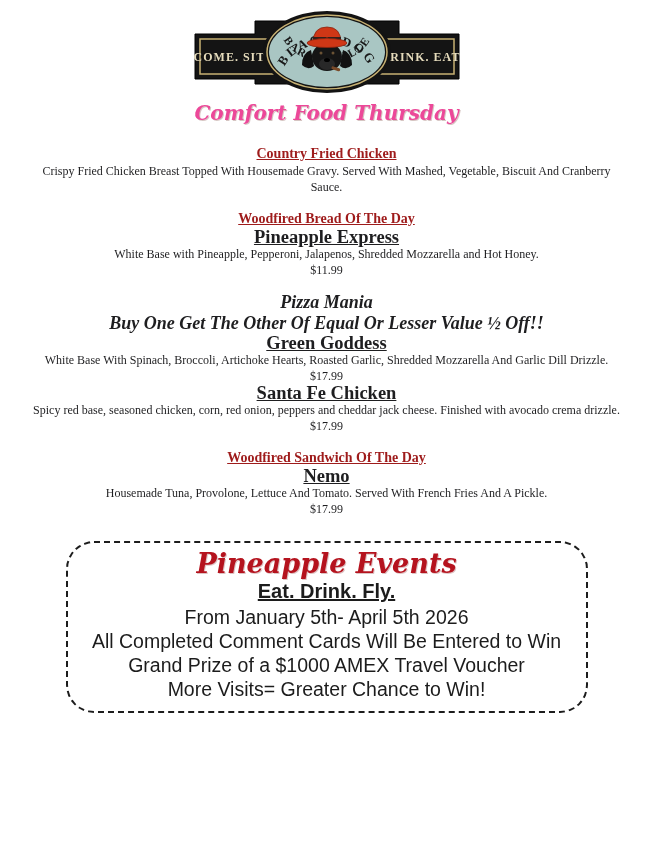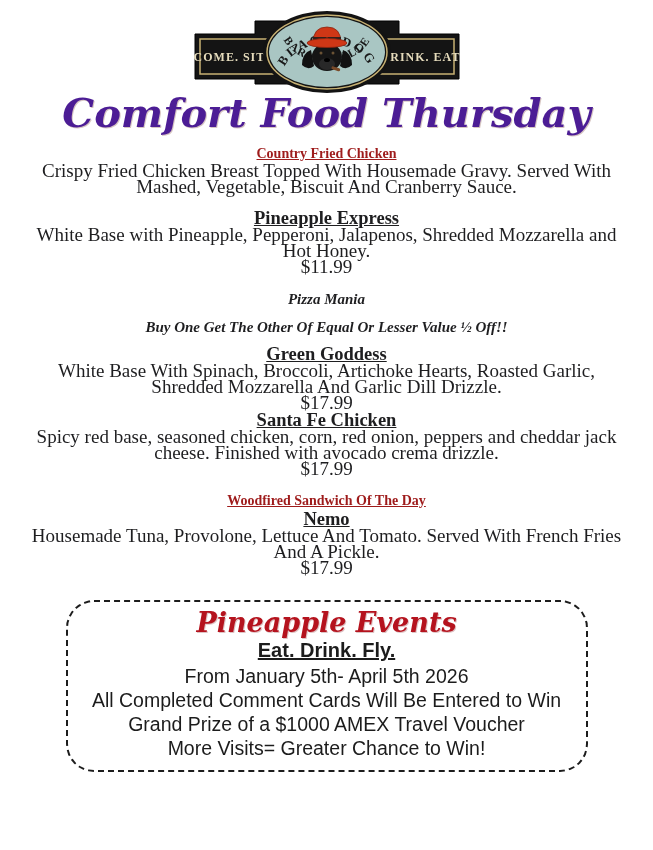--- a/index.html
+++ b/index.html
@@ -14,23 +14,23 @@
     color:#1e1e20;
   }
   .logo { display:block; margin:10px auto 0; }
   .script {
     font-family:"DejaVu Serif",serif;
     font-style:italic;
     font-weight:bold;
   }
   .page-title {
     margin:2px 8px 0;
-    font-size:40px;
+    font-size:20px;
     line-height:34px;
-    color:#4c1d95;
+    color:#ec4899;
     text-shadow:1px 1px 0 rgba(90,25,10,0.25);
   }
   .menu { width:600px; margin:14px auto 0; }
   .menu-section { margin:0 0 14px; }
   .section-heading {
     margin:0;
     font-size:14px;
     line-height:19px;
     font-weight:bold;
     color:#9e1b1b;
@@ -38,30 +38,30 @@
   }
   .item-name {
     margin:0;
     font-size:18.5px;
     line-height:18px;
     font-weight:bold;
     color:#1e1e20;
     text-decoration:underline;
   }
   .promo {
-    margin:7px;
-    font-size:15px;
+    margin:0;
+    font-size:18px;
     line-height:21px;
     font-weight:bold;
     font-style:italic;
     color:#1e1e20;
   }
   .item-desc, .item-price {
     margin:0;
-    font-size:19px;
+    font-size:12px;
     line-height:16px;
     color:#1e1e20;
   }
   .events {
     box-sizing:border-box;
     width:522px;
     margin:24px auto 0;
     padding:4px 10px 10px;
     border:2px dashed #1c1c1c;
     border-radius:28px;
@@ -144,20 +144,21 @@
   <h1 class="page-title script">Comfort Food Thursday</h1>
 
   <div class="menu">
 
     <section class="menu-section">
       <h2 class="section-heading">Country Fried Chicken</h2>
       <p class="item-desc">Crispy Fried Chicken Breast Topped With Housemade Gravy. Served With Mashed, Vegetable, Biscuit And Cranberry Sauce.</p>
     </section>
 
     <section class="menu-section">
+      <h2 class="section-heading">Woodfired Bread Of The Day</h2>
       <h3 class="item-name">Pineapple Express</h3>
       <p class="item-desc">White Base with Pineapple, Pepperoni, Jalapenos, Shredded Mozzarella and Hot Honey.</p>
       <p class="item-price">$11.99</p>
     </section>
 
     <section class="menu-section">
       <p class="promo">Pizza Mania</p>
       <p class="promo">Buy One Get The Other Of Equal Or Lesser Value ½ Off!!</p>
       <h3 class="item-name">Green Goddess</h3>
       <p class="item-desc">White Base With Spinach, Broccoli, Artichoke Hearts, Roasted Garlic, Shredded Mozzarella And Garlic Dill Drizzle.</p>

